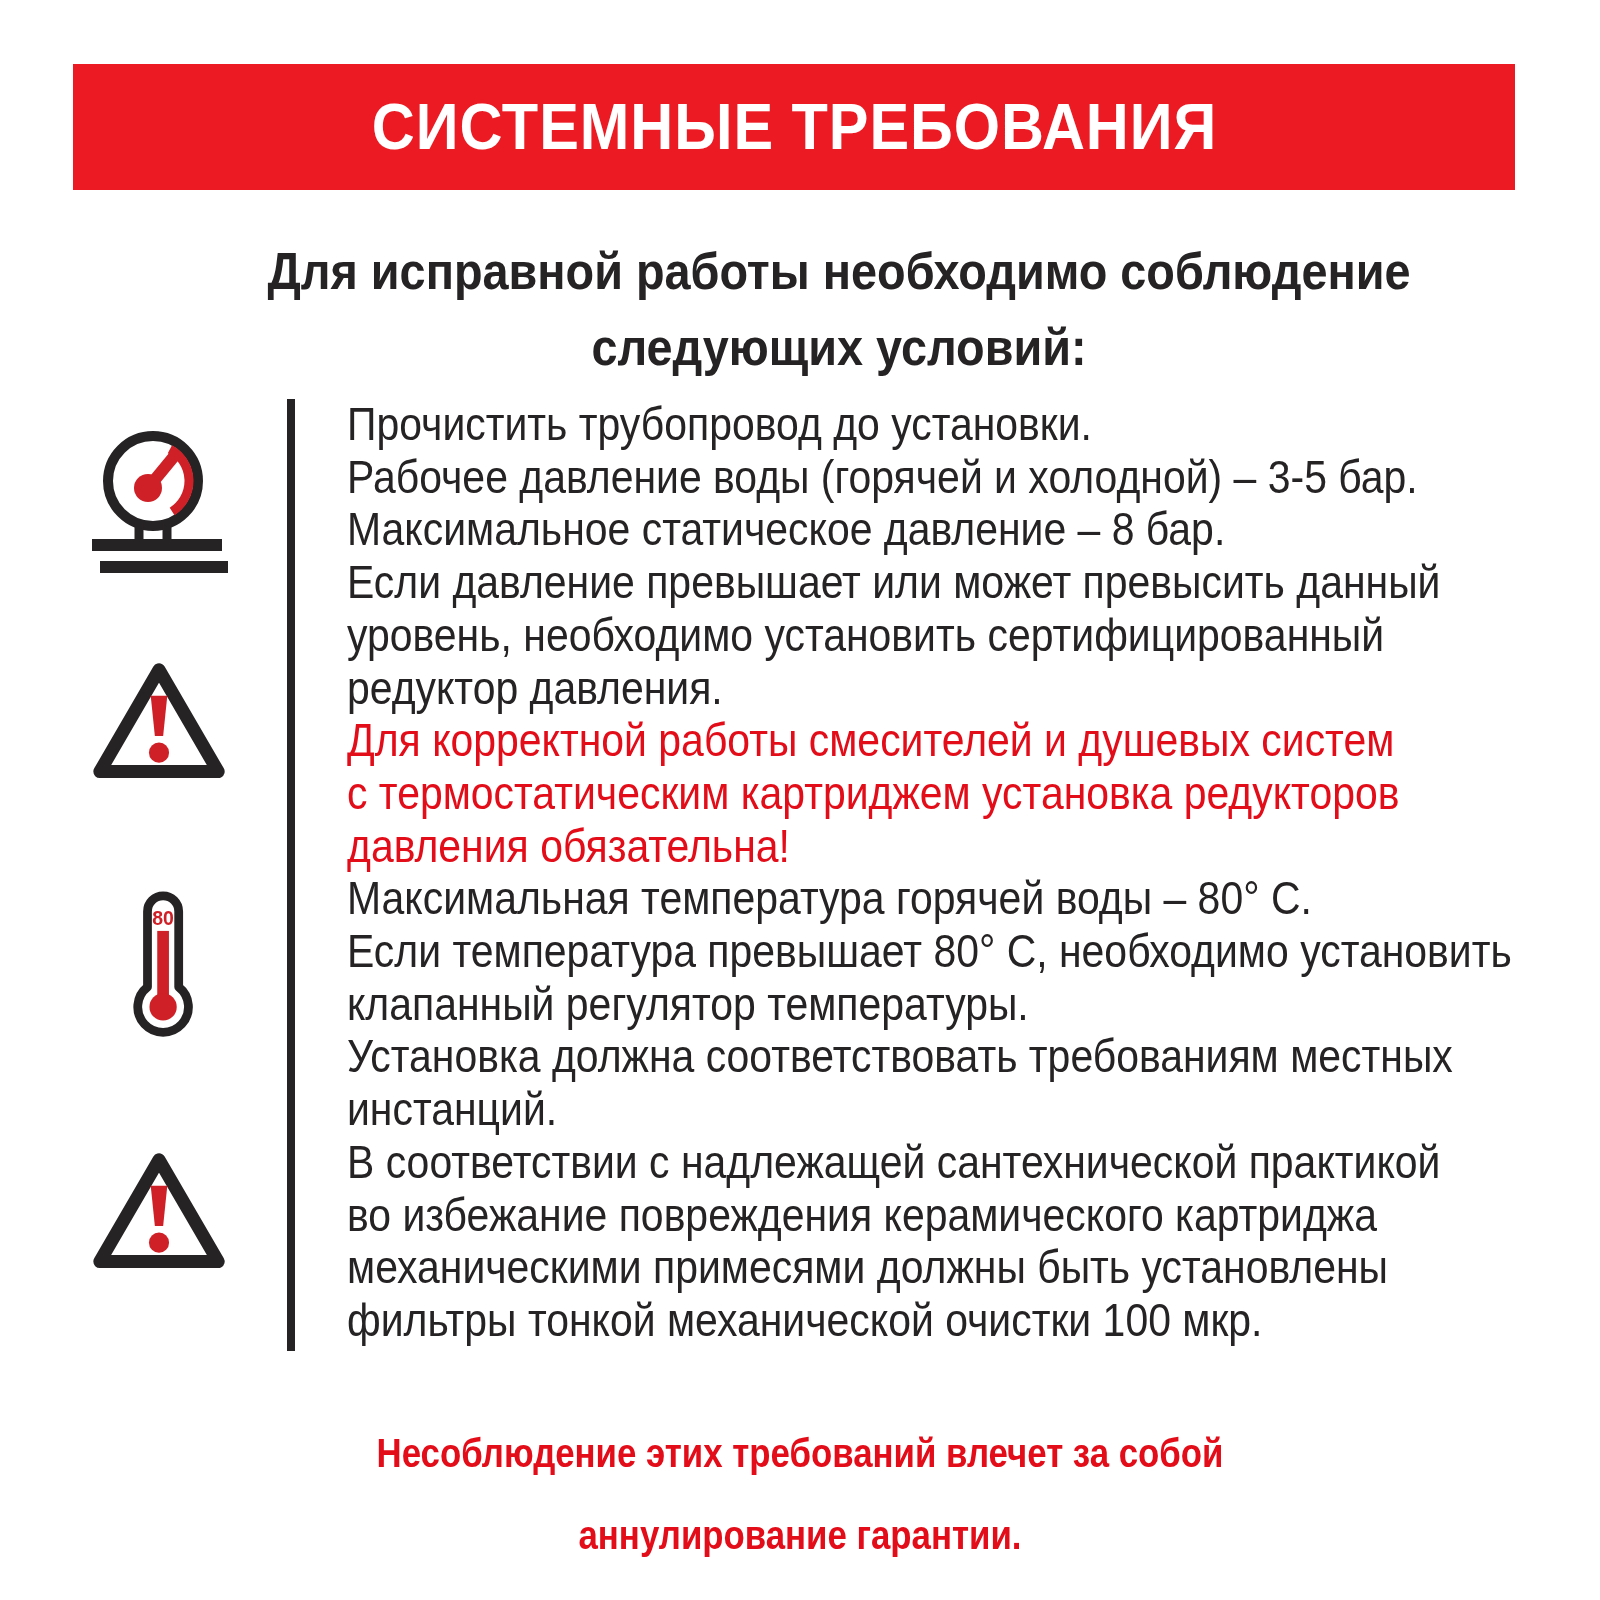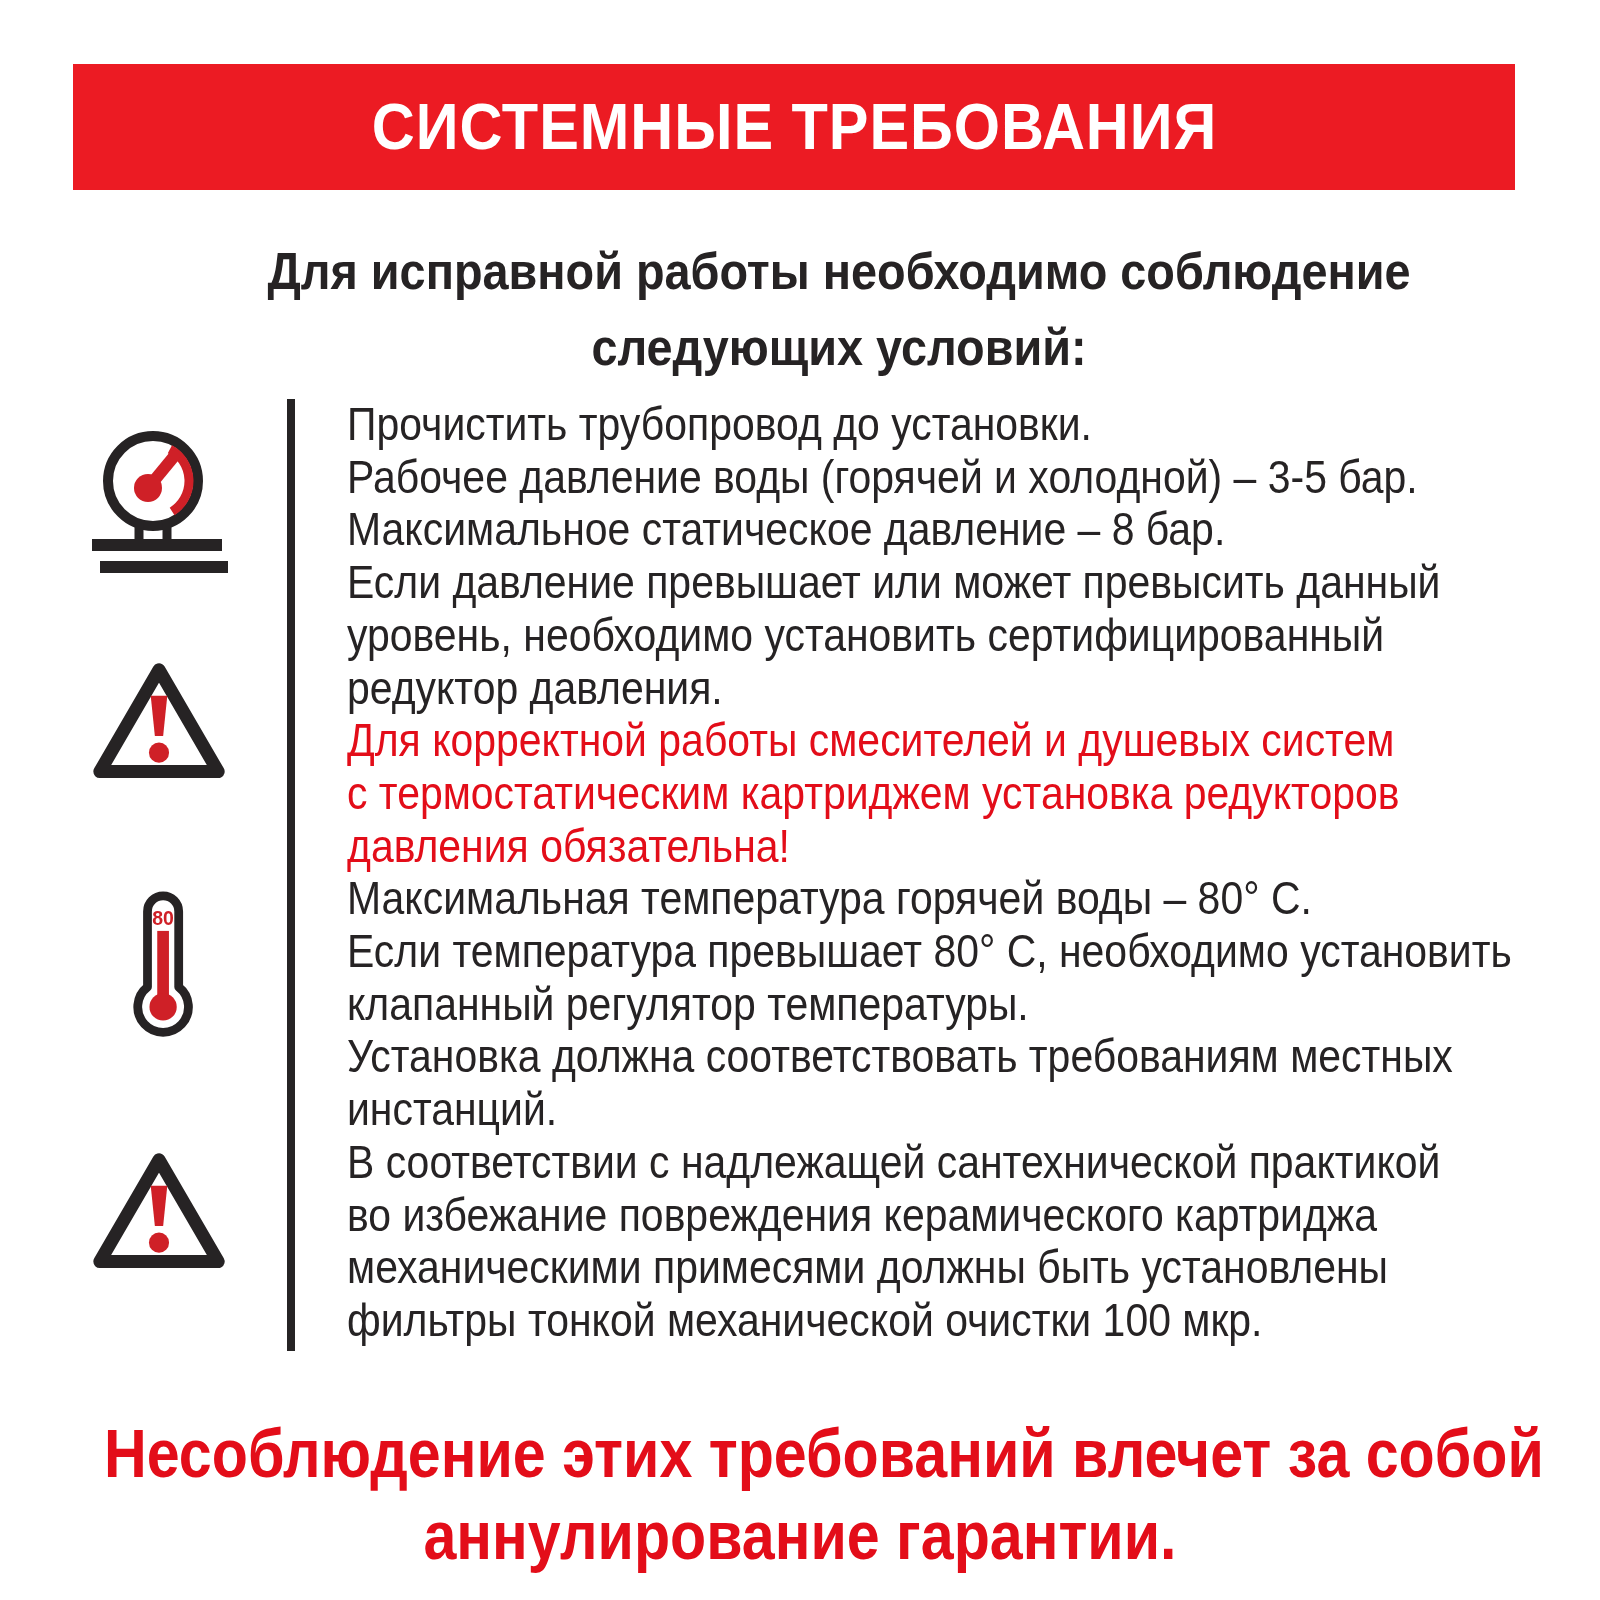--- a/index.html
+++ b/index.html
@@ -39,21 +39,21 @@
   
   .text-col{
     position:absolute;left:347px;top:398px;width:1200px;
     font-size:46px;line-height:52.7px;color:var(--ink);
   }
   .req-line{white-space:nowrap;transform:scaleX(.89);transform-origin:0 50%;}
   .req-line.red{color:var(--text_red);}
   
   .footer{
     position:absolute;left:0;top:1412px;width:1600px;text-align:center;
-    font-size:68px;font-weight:bold;line-height:82px;color:var(--text_red);
+    font-size:40px;font-weight:bold;line-height:82px;color:var(--text_red);
   }
   .footer-line{transform:scaleX(.87);transform-origin:center;white-space:nowrap;}
 </style>
 </head>
 <body>
 
 <div class="page">
 
   <div class="banner">
     <h1>СИСТЕМНЫЕ ТРЕБОВАНИЯ</h1>

